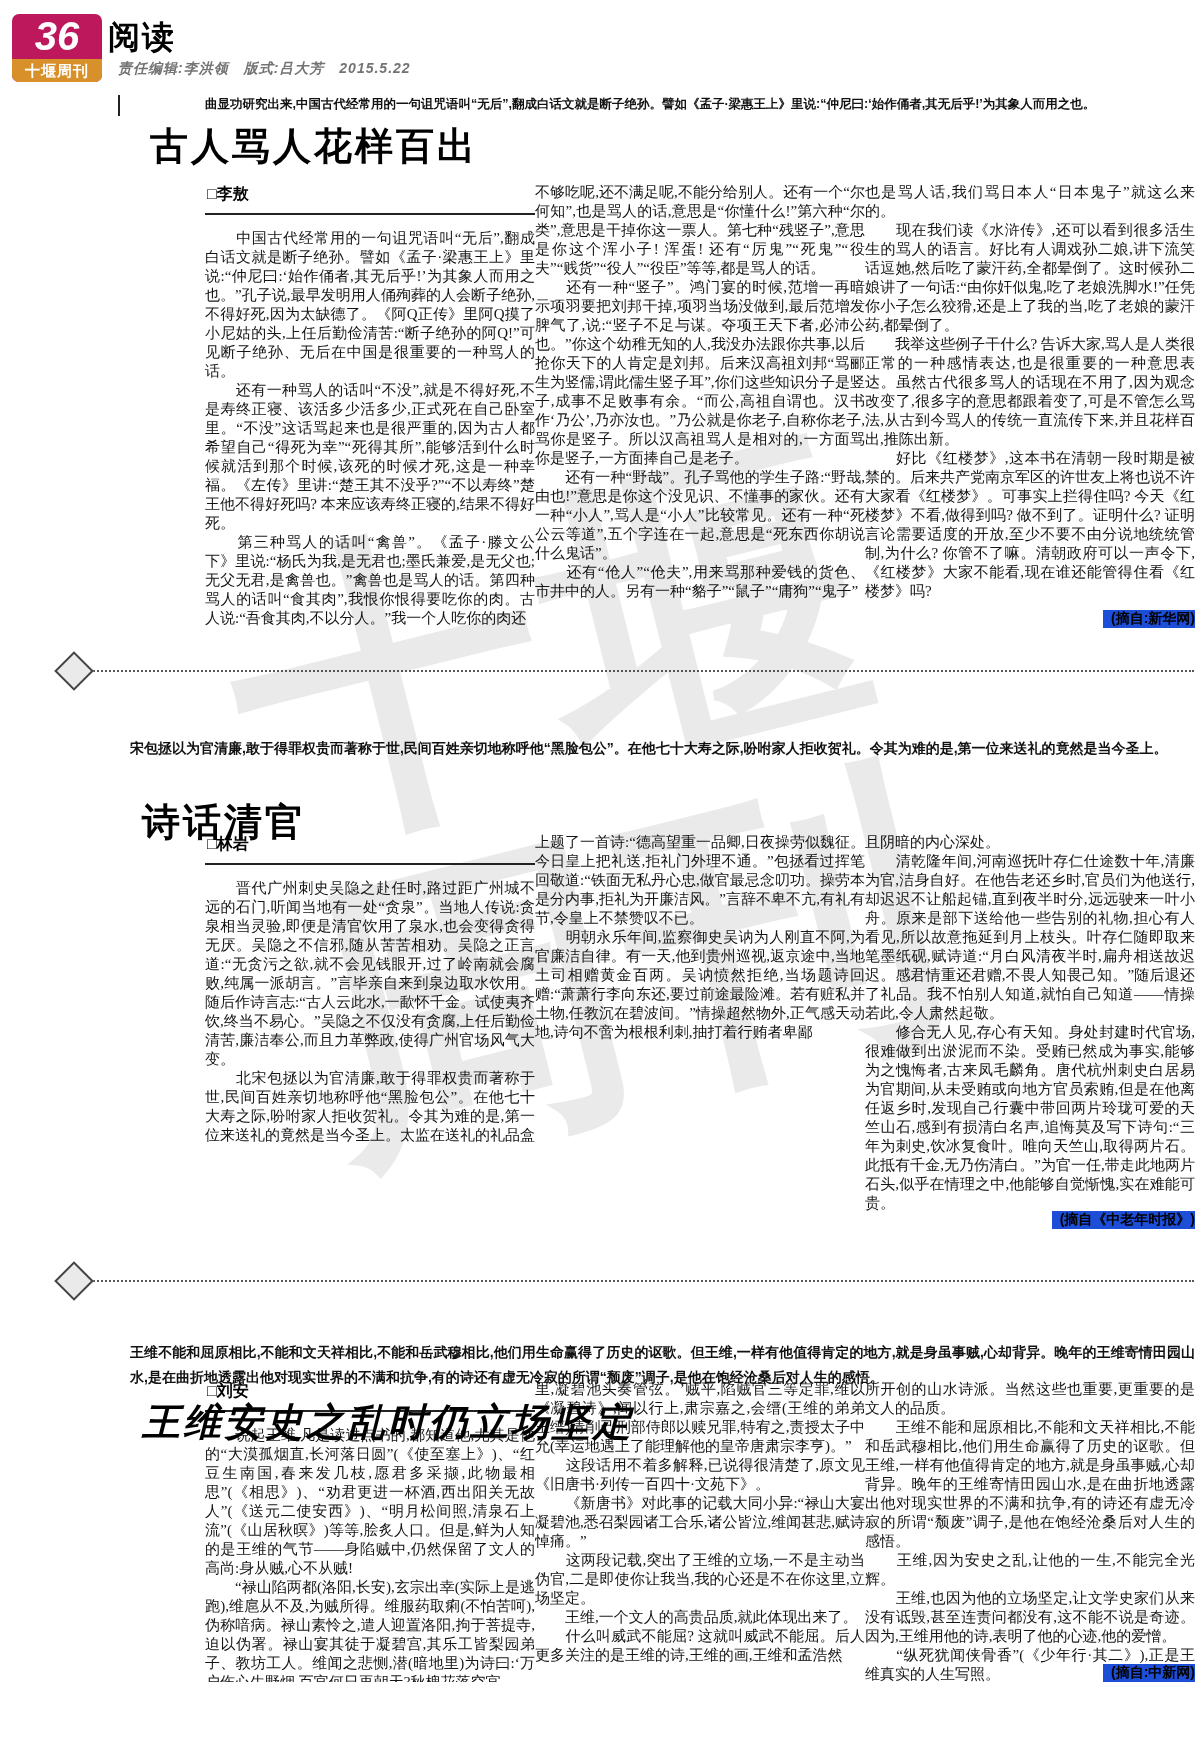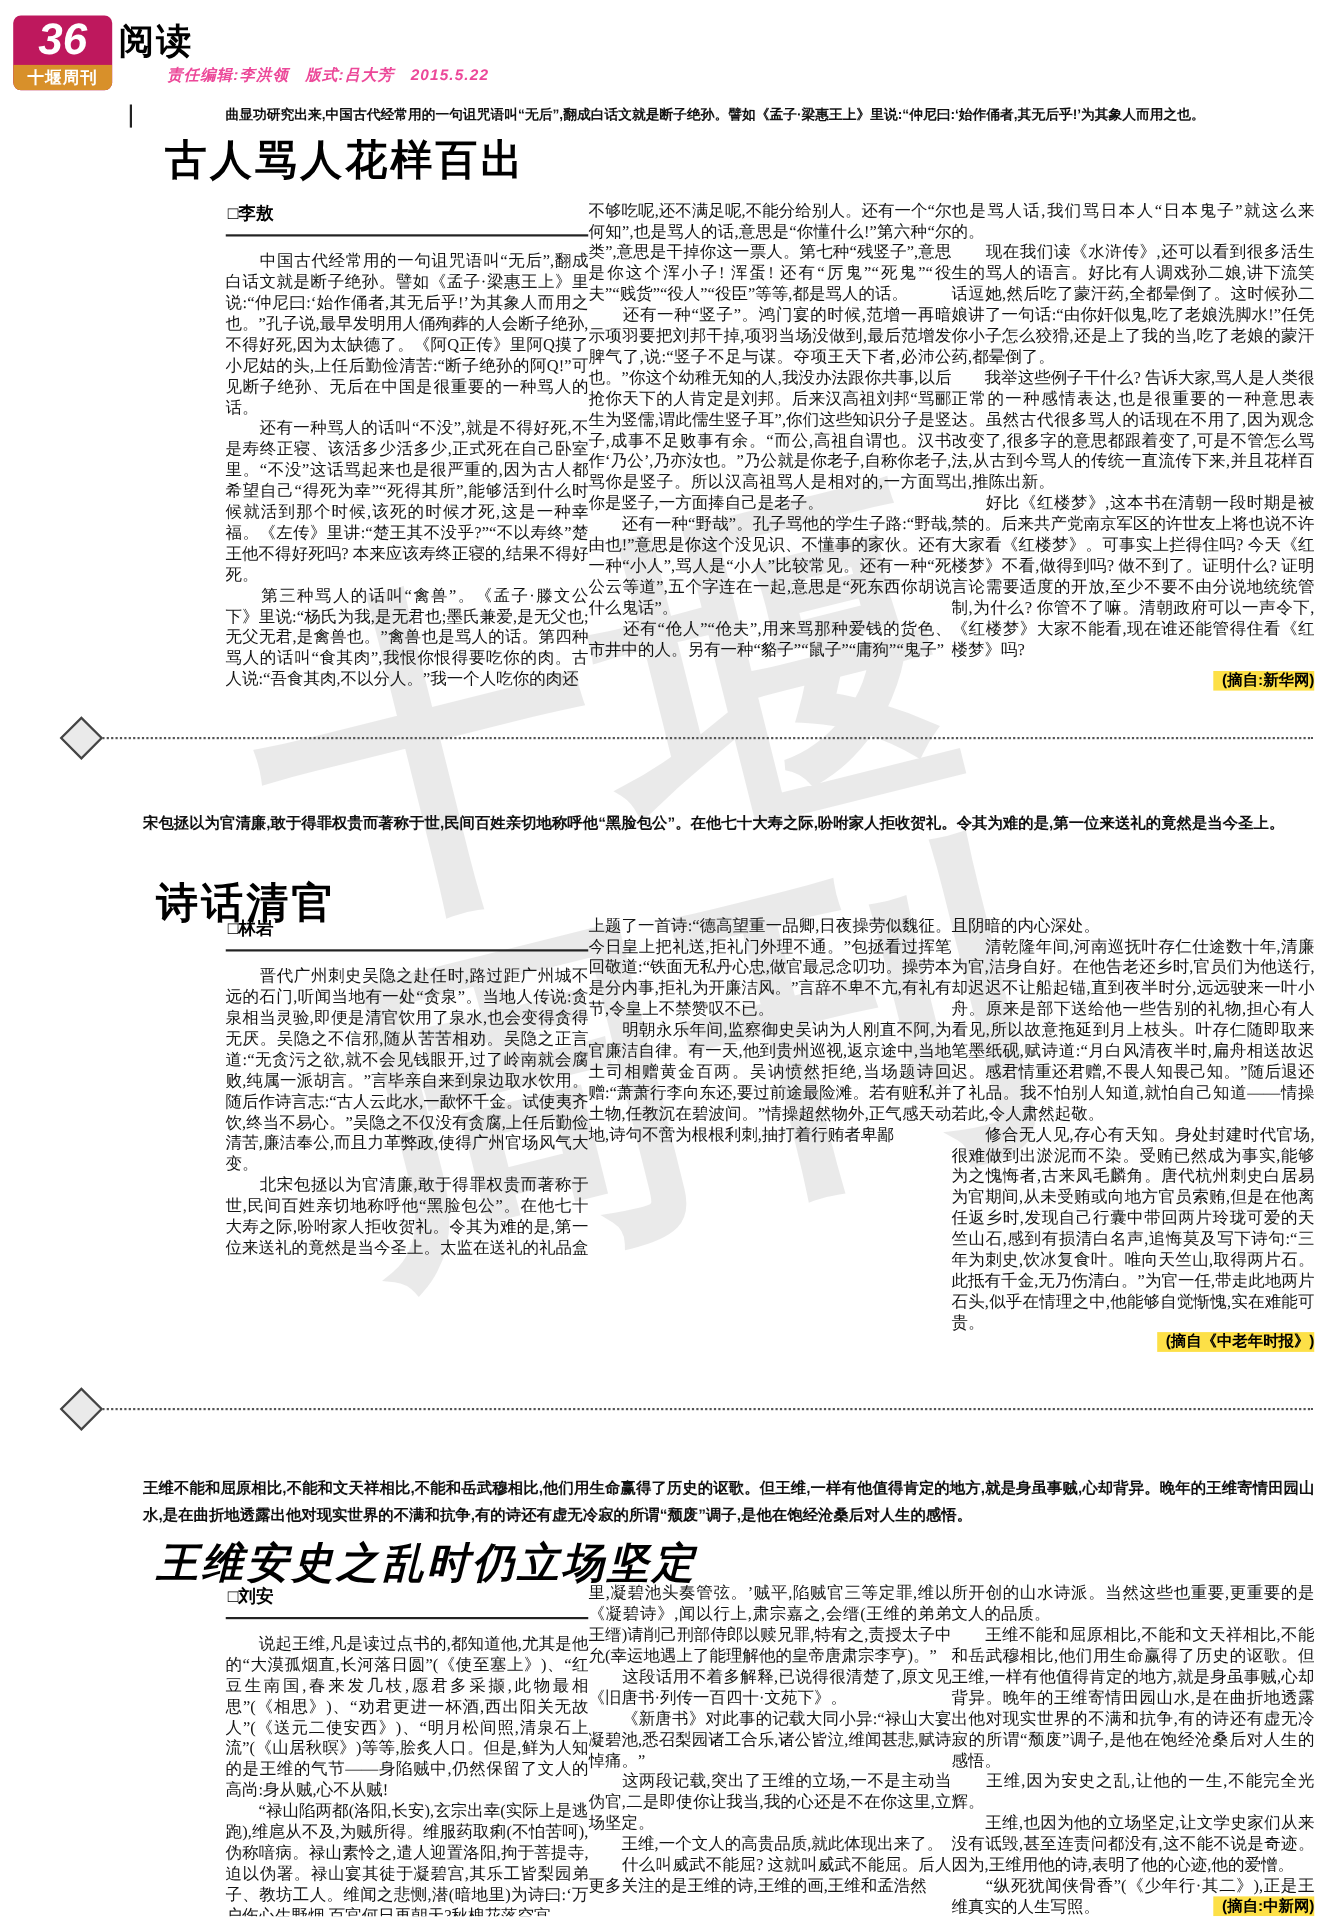--- a/index.html
+++ b/index.html
@@ -30,21 +30,21 @@
     background:#D8902A;color:#fff;height:23px;line-height:23px;
     font-family:"Liberation Sans", sans-serif;font-weight:bold;font-size:15px;letter-spacing:1px;
   }
   .section-title{
     position:absolute;left:108px;top:16px;margin:0;
     font-size:32px;font-weight:bold;color:#000;z-index:2;letter-spacing:2px;
   }
   .byline{
     position:absolute;left:118px;top:60px;z-index:2;
     font-family:"Liberation Sans", sans-serif;font-style:italic;font-weight:bold;
-    font-size:14px;letter-spacing:1px;color:#ec4899;margin-left:34px;
+    font-size:14px;letter-spacing:1px;color:#737373;
   }
   
   .lede{
     position:absolute;z-index:2;font-family:"Liberation Sans", sans-serif;
     font-weight:bold;color:#111;text-align:justify;
   }
   .lede1{left:205px;top:96px;font-size:12.5px;white-space:nowrap;}
   .lede2{left:130px;top:736px;width:1065px;font-size:14px;line-height:25px;}
   .lede3{left:130px;top:1340px;width:1065px;font-size:14px;line-height:25px;}
   .tick{position:absolute;left:118px;top:95px;width:2px;height:21px;background:#222;z-index:2;}
@@ -52,31 +52,31 @@
     position:absolute;margin:12px;z-index:2;color:#000;
     font-size:38px;font-weight:bold;letter-spacing:3px;line-height:44px;
   }
   .t1{left:138px;top:112px;}
   .t2{left:130px;top:788px;}
   .t3{left:130px;top:1388px;font-style:italic;}
   
   .cols{position:absolute;left:130px;width:1065px;display:flex;justify-content:flex-end;z-index:1;}
   .c1{top:183px;height:445px;}
   .c2{top:833px;height:396px;}
-  .c3{top:1440px;height:302px;}
+  .c3{top:1380px;height:302px;}
   .col{width:330px;height:100%;overflow:hidden;position:relative;}
   .author{
     font-family:"Liberation Sans", sans-serif;font-weight:bold;font-size:16px;
     color:#000;padding:1px 0 8px 2px;border-bottom:2px solid #222;margin-bottom:14px;
   }
   .paras p{
     margin:0;font-size:15px;line-height:19px;text-align:justify;color:#141414;
   }
   .attr{
-    position:absolute;right:0;bottom:0;background:#fde047;padding-left:8px;
+    position:absolute;right:0;bottom:0;background:#1d4ed8;padding-left:8px;
     font-family:"Liberation Sans", sans-serif;font-weight:bold;font-size:14px;color:#000;
   }
   
   .divider{position:absolute;left:90px;right:6px;height:0;border-top:2px dotted #555;z-index:2;}
   .d1{top:670px;}
   .d2{top:1280px;}
   .diamond{
     position:absolute;left:-30px;top:-15px;width:24px;height:24px;
     background:#eaeaea;border:2px solid #444;transform:rotate(45deg);
   }

